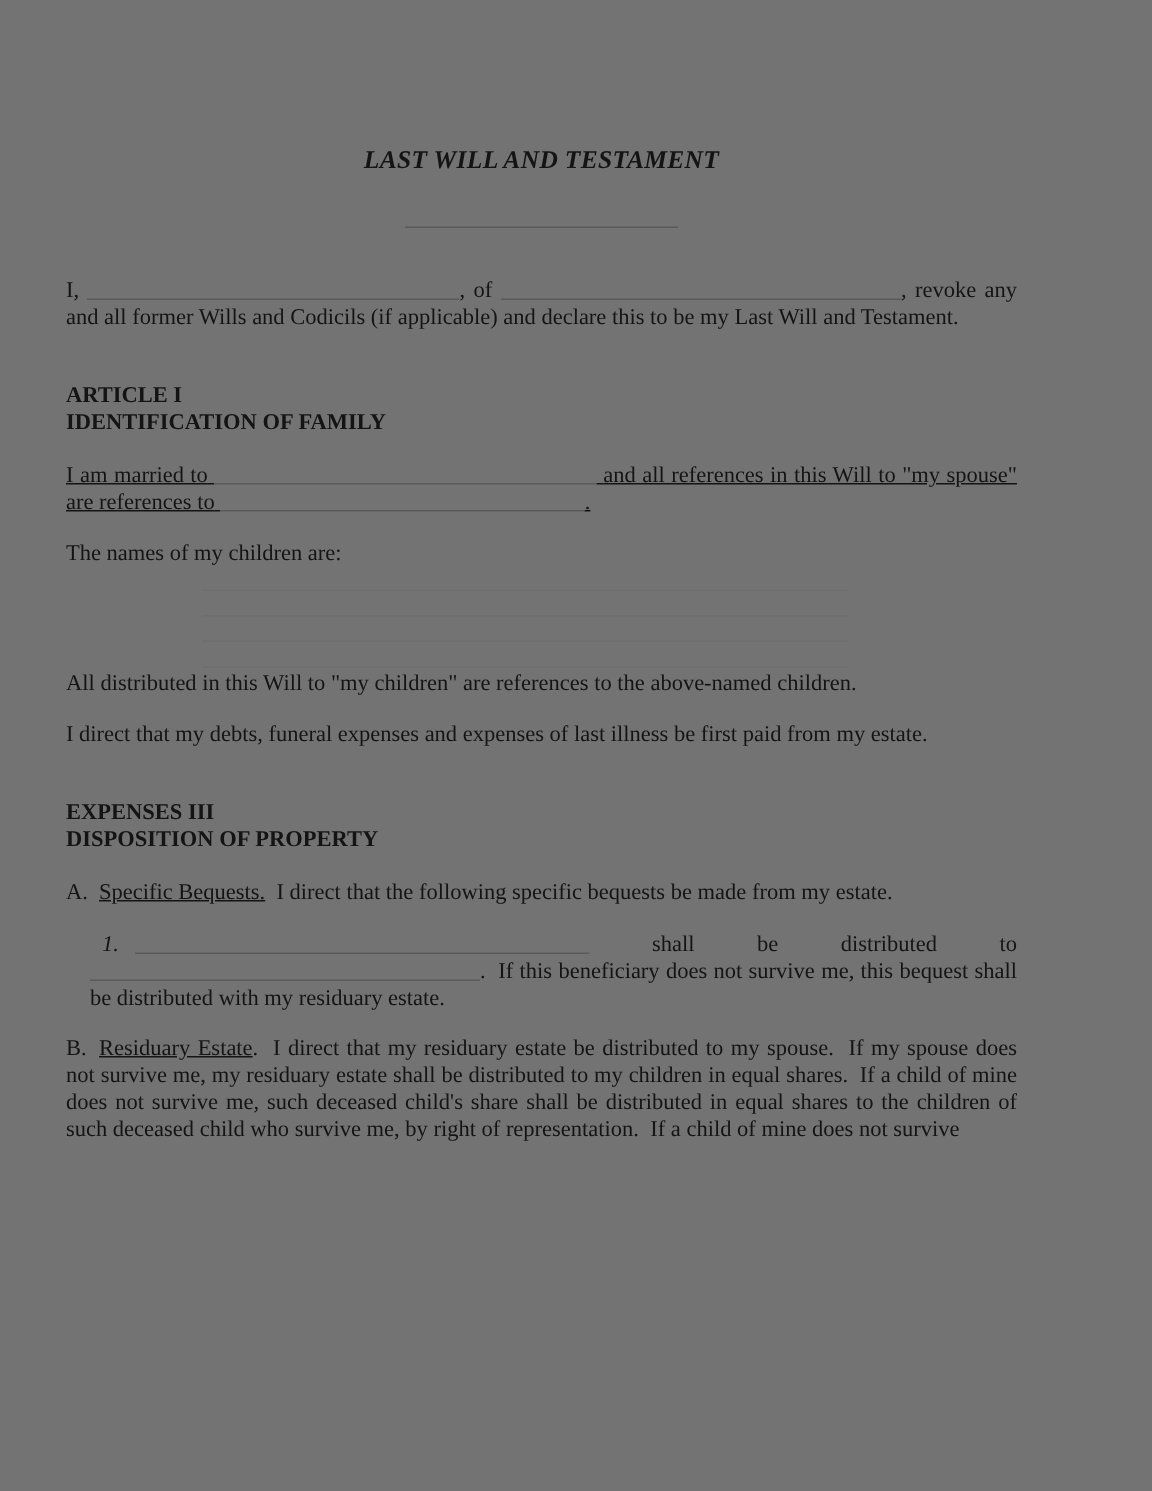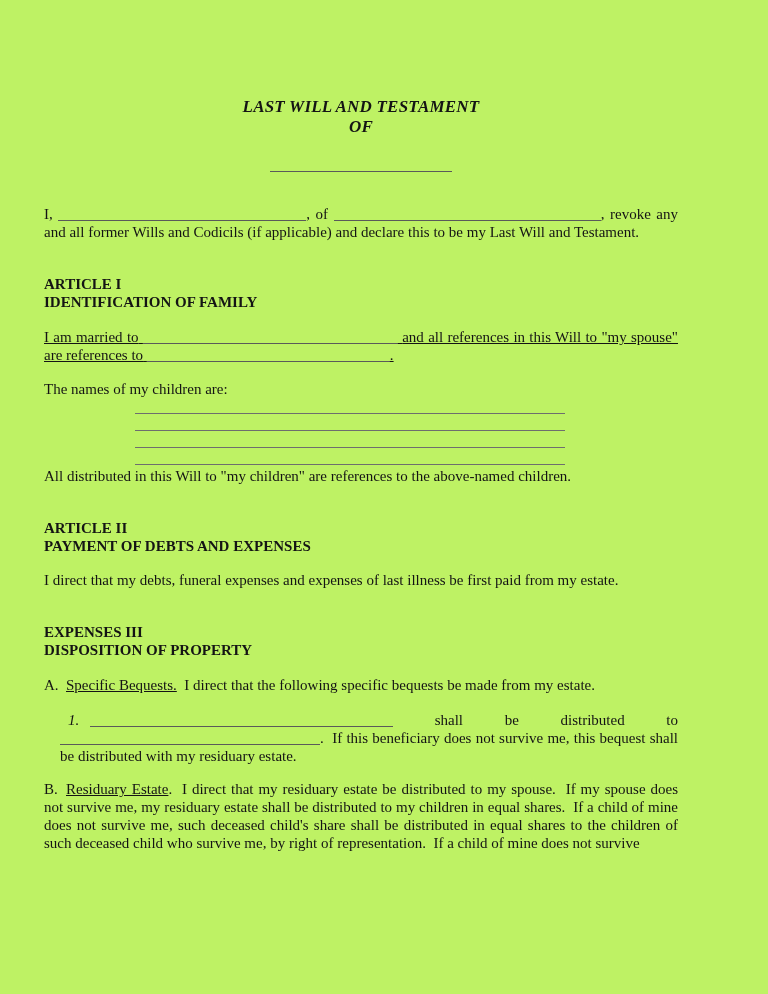--- a/index.html
+++ b/index.html
@@ -5,21 +5,21 @@
   html,body{margin:0;padding:0;}
   body{
     background:#e8e8e8;
     font-family:"Liberation Serif","DejaVu Serif",serif;
   }
   .page{
     position:relative;
     width:768px;
     height:994px;
     margin:0 auto;
-    background:#bef264;
+    background:#737373;
     color:#141414;
     box-sizing:border-box;
     padding:97px 90px 2px 44px;
     font-size:15px;
     line-height:18px;
   }
   .title-line{
     text-align:center;
     font-weight:bold;
     font-style:italic;
@@ -83,45 +83,40 @@
   .w243{width:243px;}
   .w303{width:303px;}
   .w260{width:260px;}
 </style>
 </head>
 <body>
 
 <div class="page">
 
   <div class="title-line">LAST WILL AND TESTAMENT</div>
-  <div class="title-line">OF</div>
   <div class="title-blank"></div>
 
   <p class="opening just"><span>I,</span> <span class="bl w248"></span><span>, of</span> <span class="bl w267"></span><span>, revoke any and all former Wills and Codicils (if applicable) and declare this to be my Last Will and Testament.</span></p>
 
   <div class="art-heading">
     <div>ARTICLE I</div>
     <div>IDENTIFICATION OF FAMILY</div>
   </div>
 
   <p class="married just"><span>I am married to</span> <span class="bl w255"></span> <span>and all references in this Will to "my spouse" are references to</span> <span class="bl w243"></span><span>.</span></p>
 
   <p class="children-intro">The names of my children are:</p>
 
   <div class="child-line first"></div>
   <div class="child-line"></div>
   <div class="child-line"></div>
   <div class="child-line"></div>
 
   <p class="children-note">All distributed in this Will to "my children" are references to the above-named children.</p>
 
-  <div class="art-heading">
-    <div>ARTICLE II</div>
-    <div>PAYMENT OF DEBTS AND EXPENSES</div>
-  </div>
 
   <p class="debts">I direct that my debts, funeral expenses and expenses of last illness be first paid from my estate.</p>
 
   <div class="art-heading">
     <div>EXPENSES III</div>
     <div>DISPOSITION OF PROPERTY</div>
   </div>
 
   <p class="sec-a"><span class="label">A.</span><span class="u">Specific Bequests.</span> <span>&nbsp;I direct that the following specific bequests be made from my estate.</span></p>
 

